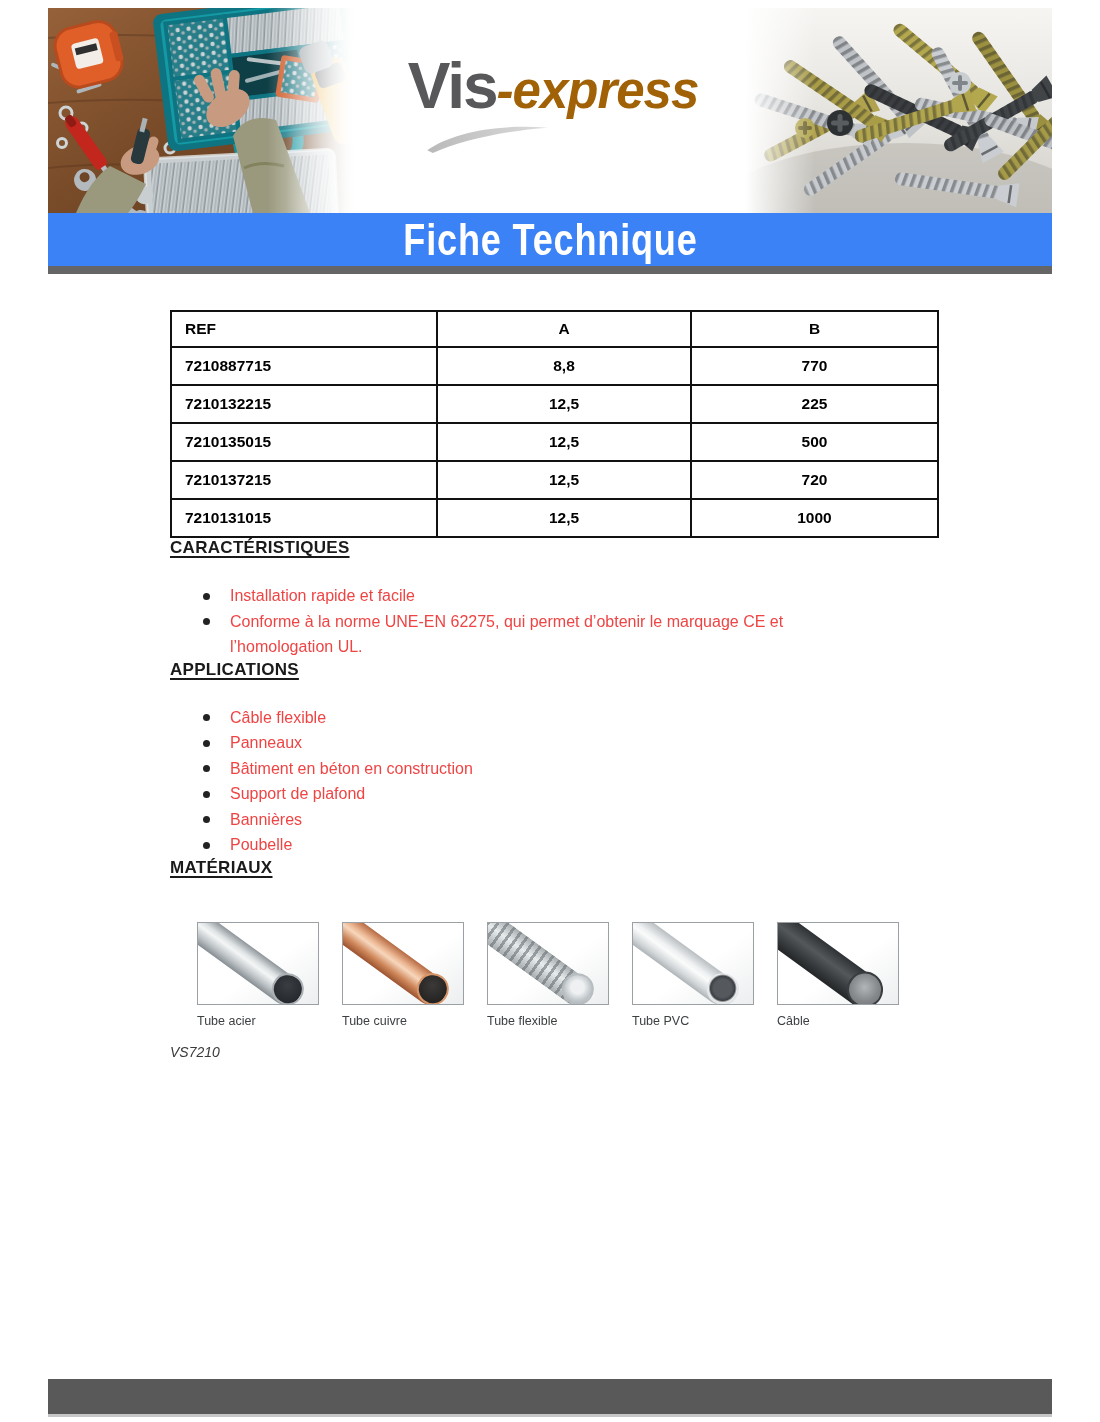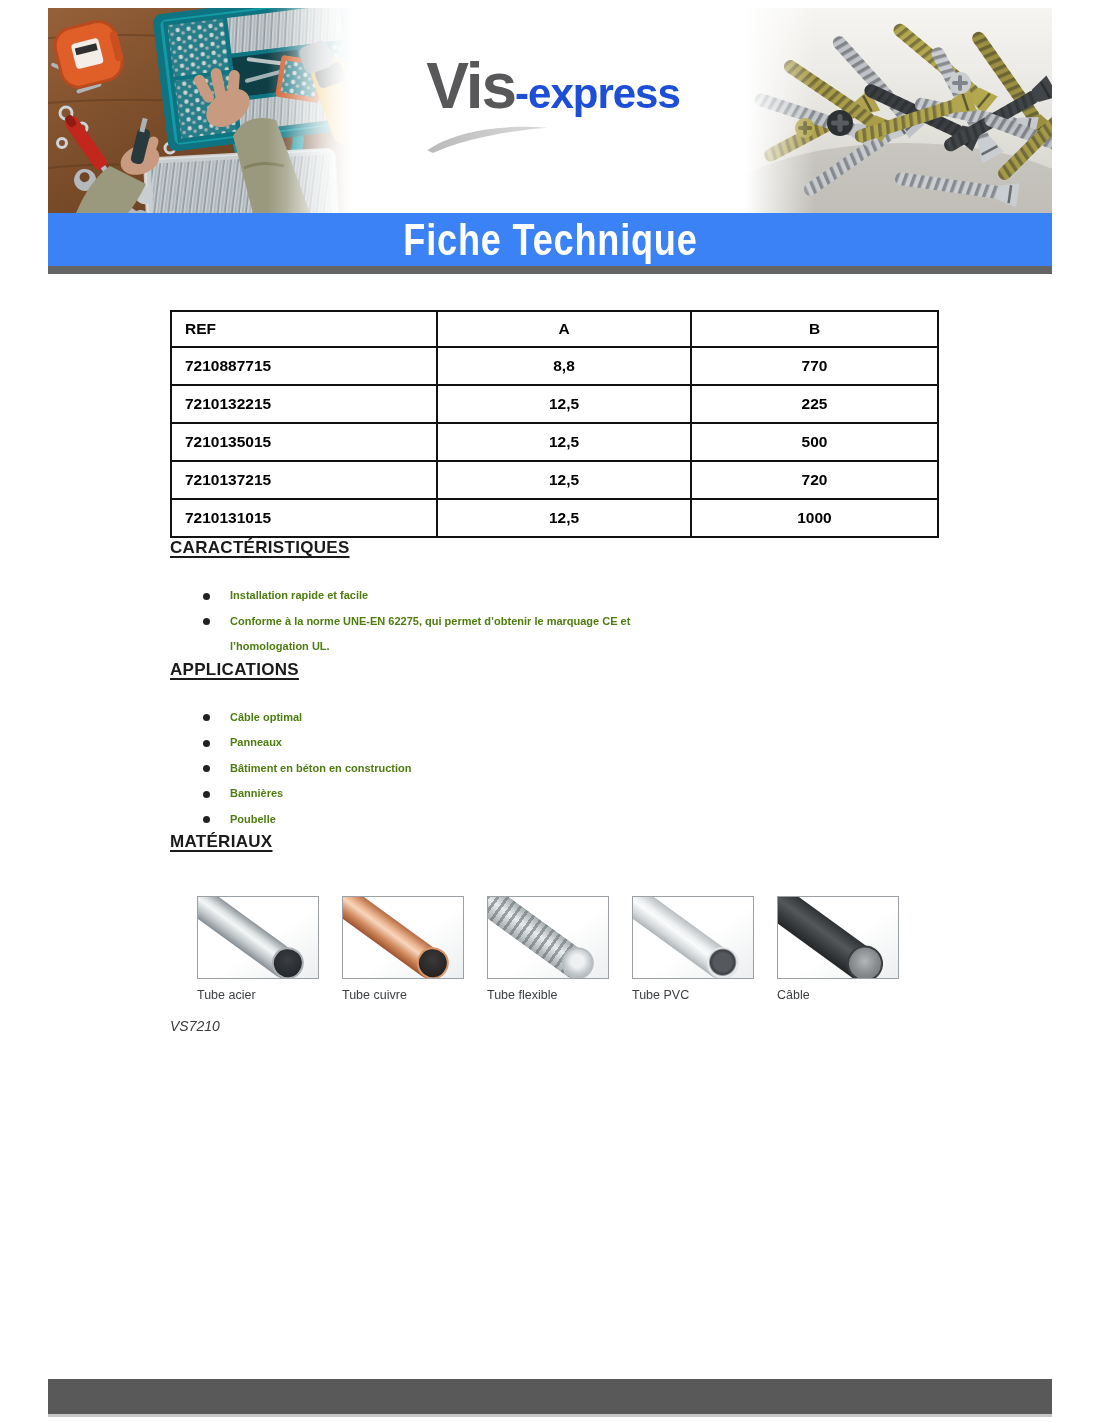--- a/index.html
+++ b/index.html
@@ -14,21 +14,21 @@
   .photo { position:relative; overflow:hidden; flex:none; }
   .photo svg { display:block; }
   .photo-left { width:313px; }
   .photo-left::after { content:""; position:absolute; inset:0;
     background:linear-gradient(to right, rgba(255,255,255,0) 70%, #fff 98%); }
   .photo-right { width:307px; }
   .logo-area { flex:1; background:#fff; display:flex; flex-direction:column;
     align-items:center; justify-content:center; padding-bottom:14px; }
   .logo-line { white-space:nowrap; line-height:1; }
   .logo-vis { font-size:64px; font-weight:bold; color:#58585a; letter-spacing:-2px; }
-  .logo-express { font-size:42px; font-weight:bold; color:#1d4ed8; letter-spacing:-1px; }
+  .logo-express { font-size:51px; font-style:italic; font-weight:bold; color:#a16207; letter-spacing:-1px; }
   .logo-swoosh { width:134px; height:32px; margin-top:4px; transform:translateX(-66px); }
 
   .banner { margin:0 48px; height:53px; background:#3b82f6;
     display:flex; align-items:center; justify-content:center; }
   .banner-text { color:#fff; font-size:44px; font-weight:bold;
     transform:scaleX(.82); letter-spacing:1px; line-height:1; }
   .banner-shadow { margin:0 48px; height:8px; background:#656565; }
 
   
   main { padding:0 170px; }
@@ -45,21 +45,21 @@
 
   h2.section-title {
     margin:0; font-size:17px; font-weight:bold; color:#1a1a1a; letter-spacing:.3px;
     text-decoration:underline; text-decoration-thickness:2px; text-underline-offset:3px; }
   .mt-carac { margin-top:31px; }
   .mt-appli { margin-top:19px; }
   .mt-mater { margin-top:22px; }
 
   ul.bullets { list-style:none; margin:25px 0 0; padding:0 0 0 60px; }
   ul.bullets li {
-    position:relative; font-size:11px; font-weight:bold; color:#4d7c0f;
+    position:relative; font-size:16px; font-weight:normal; color:#ef4444;
     line-height:25.5px; white-space:pre-line; }
   ul.bullets li::before { content:""; position:absolute; left:-27px; top:9.5px;
     width:7px; height:7px; border-radius:50%; background:#222; }
 
   
   .materials { display:flex; gap:23px; margin:44px 0 12px 27px; }
   .material { margin:0; width:122px; }
   .tube-box { position:relative; width:120px; height:81px; overflow:hidden;
     border:1px solid #9aa0a4; background:linear-gradient(145deg,#ffffff 55%,#eceeef); }
   .tube { position:absolute; left:-26px; top:-16px; width:150px; height:30px;
@@ -342,26 +342,27 @@
 
           <li> Conforme à la norme UNE-EN 62275, qui permet d’obtenir le marquage CE et
 l’homologation UL.</li>
         </ul>
     </section>
 
     <section>
       <h2 class="section-title mt-appli">APPLICATIONS</h2>
       <ul class="bullets">
 
-          <li>Câble optimal</li>
+          <li>Câble flexible</li>
 
           <li>Panneaux</li>
 
           <li>Bâtiment en béton en construction</li>
 
+          <li>Support de plafond</li>
 
           <li>Bannières</li>
 
           <li>Poubelle</li>
         </ul>
     </section>
 
     <section>
       <h2 class="section-title mt-mater">MATÉRIAUX</h2>
       <div class="materials">

